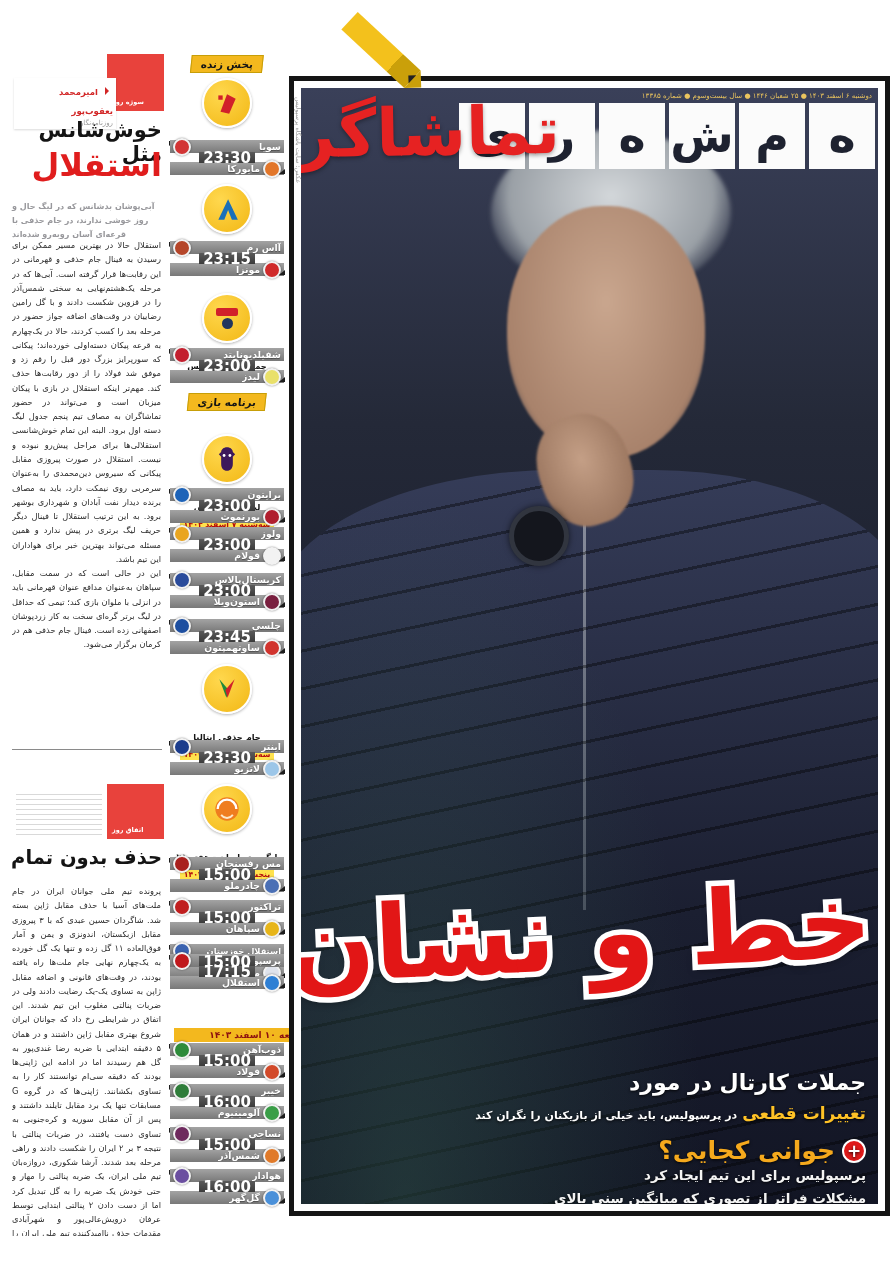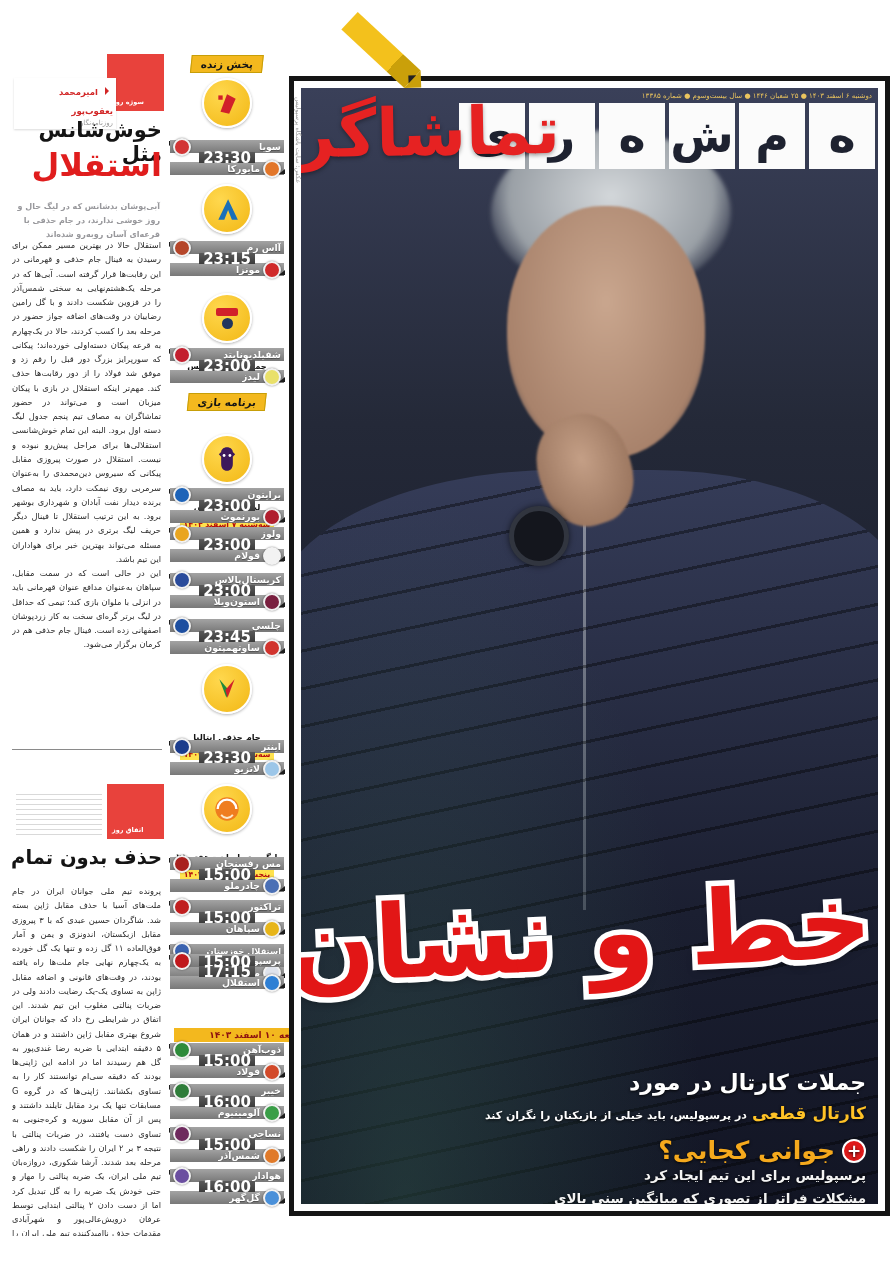--- a/index.html
+++ b/index.html
@@ -11,21 +11,21 @@
   .byline{position:absolute;left:14px;top:78px;width:96px;background:#fff;direction:rtl;
           text-align:right;padding:2px 3px;box-shadow:0 1px 2px rgba(0,0,0,.15)}
   .byline .arrow{display:inline-block;width:0;height:0;border:4px solid transparent;
           border-left-color:#d22626;margin-left:2px;vertical-align:middle}
   .byline .nm{color:#d22626;font-size:8.5px;font-weight:700}
   .byline .role{color:#9a9a9a;font-size:7px;margin-top:1px}
   .h1b{position:absolute;left:10px;top:118px;width:152px;text-align:right;direction:rtl;
        font-size:21px;font-weight:800;color:#141414;letter-spacing:-.5px}
   .h1r{position:absolute;left:10px;top:146px;width:152px;text-align:right;direction:rtl;
        font-size:32px;font-weight:800;color:#e01d1d}
-  .lead{position:absolute;left:12px;top:200px;width:148px;direction:rtl;text-align:right;
+  .lead{position:absolute;left:12px;top:200px;width:148px;direction:rtl;text-align:left;
         font-size:8px;line-height:1.75;color:#98989c;font-weight:700}
   .bodytxt{position:absolute;direction:rtl;text-align:justify;font-size:8.3px;line-height:1.72;
         color:#2b2b2b;white-space:pre-line}
   .divider{position:absolute;left:12px;top:749px;width:150px;border-top:1.5px solid #8a8a8a}
   .lined{position:absolute;left:16px;top:790px;width:86px;height:48px;
         background:repeating-linear-gradient(180deg,#fff 0 4px,#d9d9d9 4px 5px)}
   .h2{position:absolute;left:10px;top:846px;width:152px;text-align:right;direction:rtl;
       font-size:19.5px;font-weight:800;color:#141414}
   
   .mcol{position:absolute;left:170px;top:0;width:114px;height:1280px}
@@ -435,21 +435,21 @@
       <div class="watch"></div>
 
       <div class="headline-wrap">
         <span class="headline-stroke" aria-hidden="true">خط و نشان</span>
         <span class="headline-fill">خط و نشان</span>
       </div>
 
       <div class="deck">
         <div class="l1">جملات کارتال در مورد</div>
         <div>
-          <span class="hl">کارتال قطعی</span>
+          <span class="hl">تغییرات قطعی</span>
           <span class="l2">در پرسپولیس، باید خیلی از بازیکنان را نگران کند</span>
         </div>
       </div>
 
       <div class="second">
         <div class="trow">
           <span class="plus-circle">+</span>
           <span class="ttl">جوانی کجایی؟</span>
         </div>
         <div class="b" style="margin-top:0">پرسپولیس برای این تیم ایجاد کرد</div>

